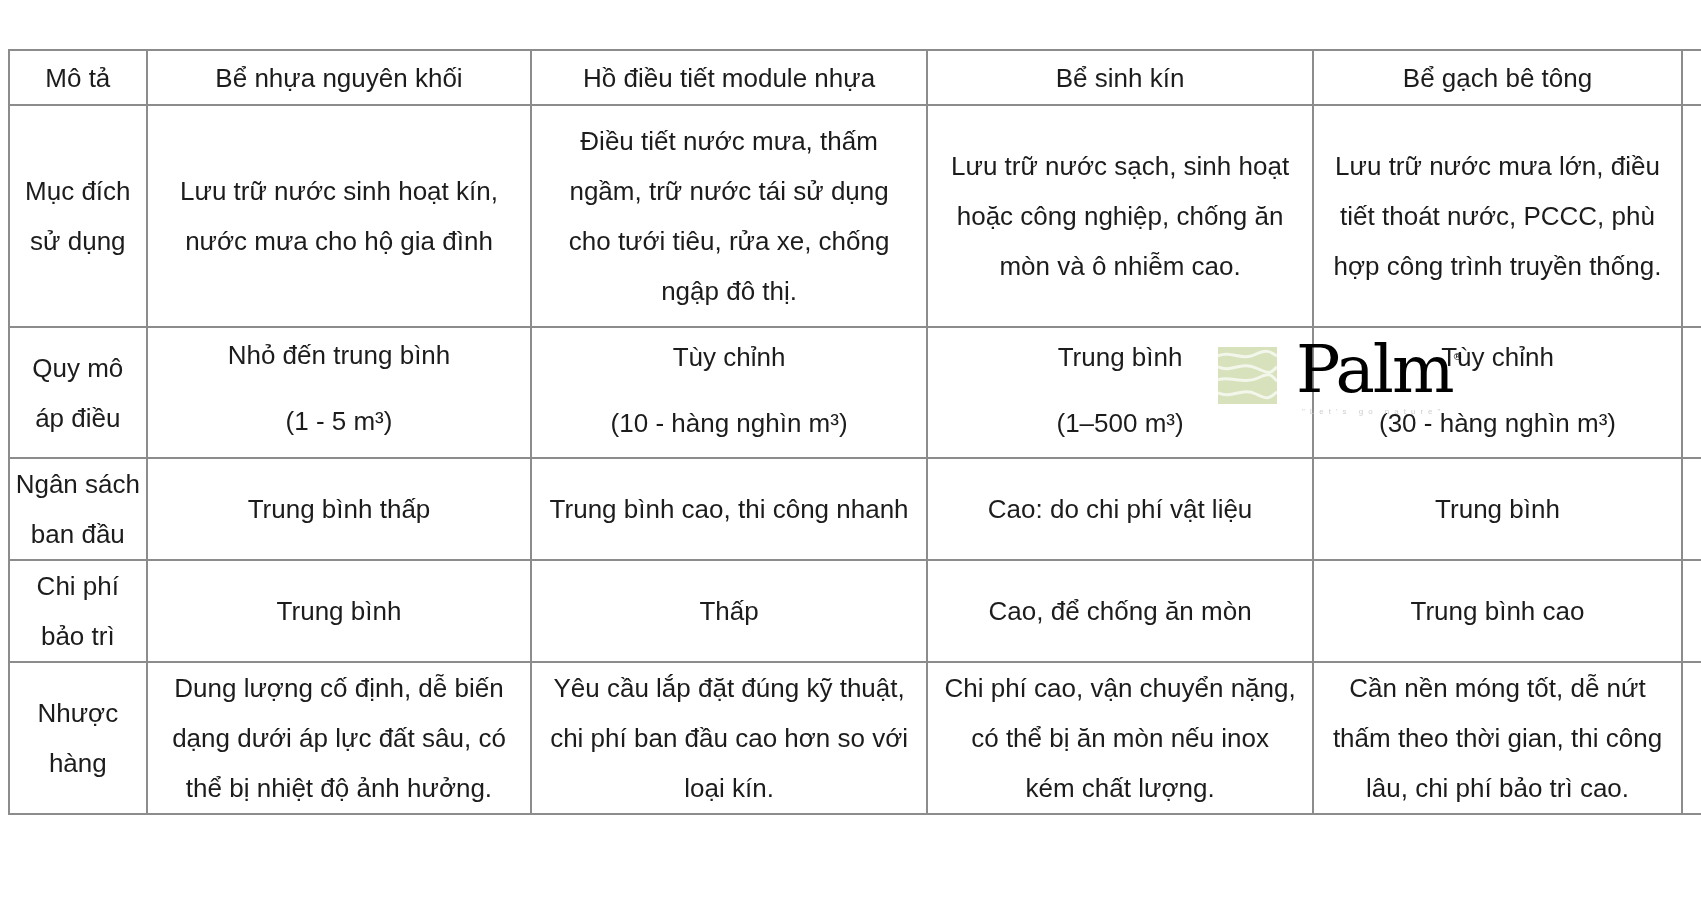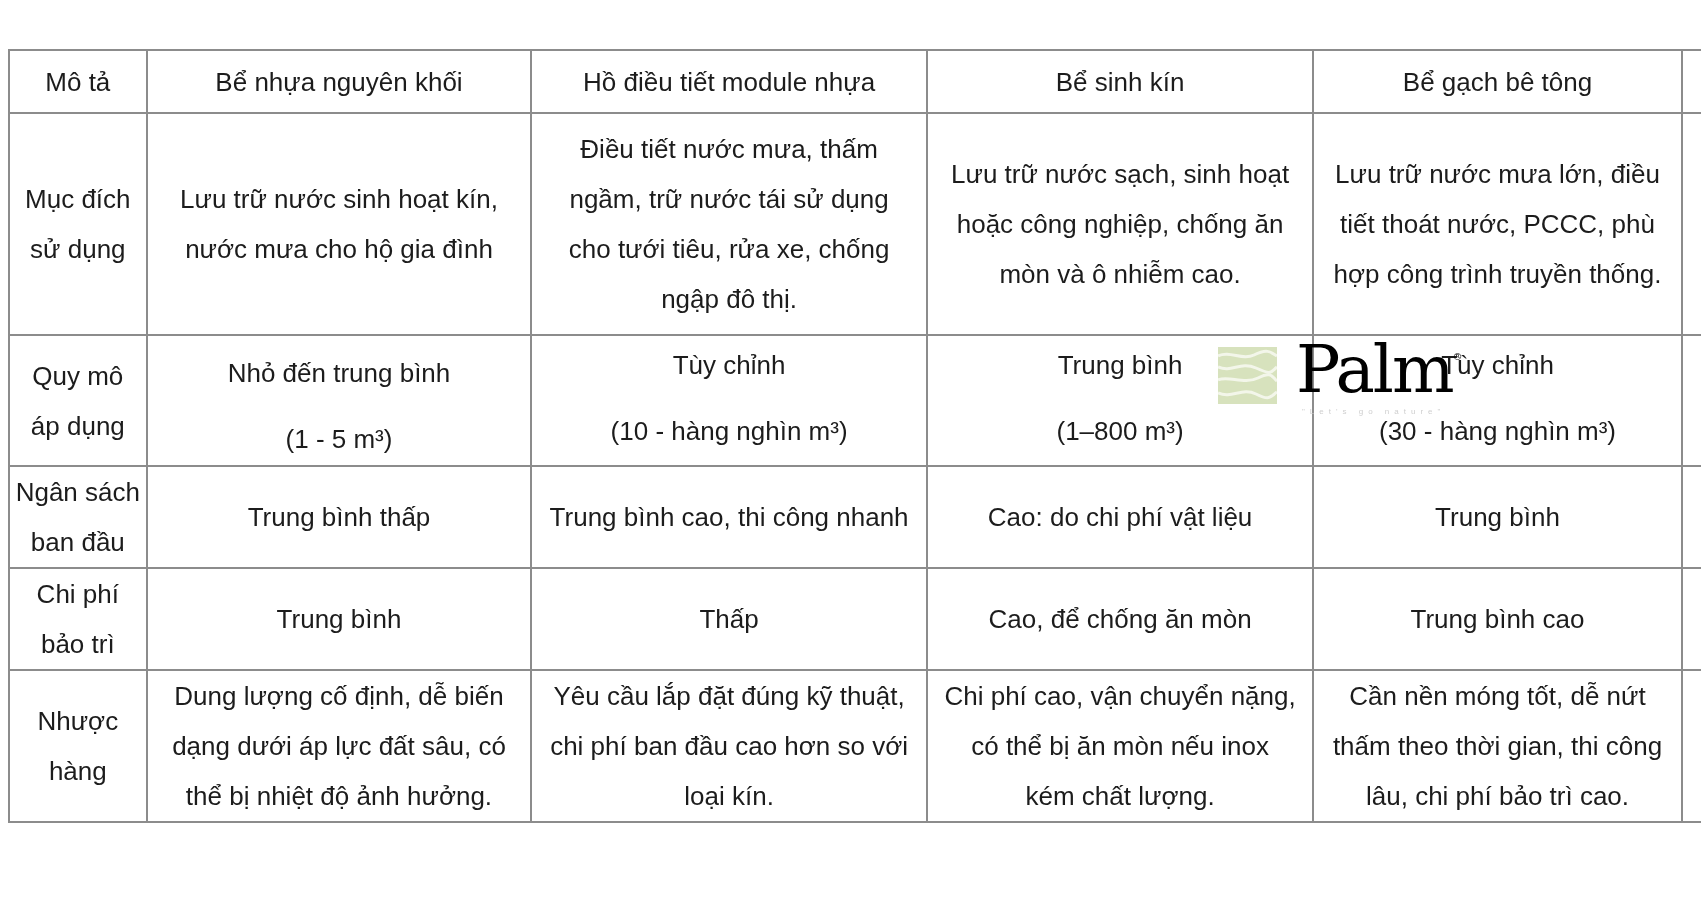--- a/index.html
+++ b/index.html
@@ -26,21 +26,21 @@
 <table class="tbl">
   <colgroup>
     <col style="width:138px">
     <col style="width:387px">
     <col style="width:397px">
     <col style="width:388px">
     <col style="width:370px">
     <col style="width:20px">
   </colgroup>
   <thead>
-    <tr style="height:63px">
+    <tr style="height:55px">
       <th>Mô tả</th>
       <th>Bể nhựa nguyên khối</th>
       <th>Hồ điều tiết module nhựa</th>
       <th>Bể sinh kín</th>
       <th>Bể gạch bê tông</th>
       <th class="extra"></th>
     </tr>
   </thead>
   <tbody>
 
@@ -68,36 +68,36 @@
         <span class="cell-line">Lưu trữ nước mưa lớn, điều</span>
         <span class="cell-line">tiết thoát nước, PCCC, phù</span>
         <span class="cell-line">hợp công trình truyền thống.</span>
       </td>
       <td class="extra"></td>
     </tr>
 
     <tr style="height:131px">
       <td>
         <span class="cell-line">Quy mô</span>
-        <span class="cell-line">áp dụng</span>
+        <span class="cell-line">áp điều</span>
       </td>
-      <td style="vertical-align:top;padding-top:12px">
+      <td style="vertical-align:top;padding-top:2px">
         <span class="cell-line">Nhỏ đến trung bình</span>
         <span class="scale-gap"></span>
         <span class="cell-line">(1 - 5 m³)</span>
       </td>
       <td style="vertical-align:top;padding-top:4px">
         <span class="cell-line">Tùy chỉnh</span>
         <span class="scale-gap"></span>
         <span class="cell-line">(10 - hàng nghìn m³)</span>
       </td>
       <td style="vertical-align:top;padding-top:4px">
         <span class="cell-line">Trung bình</span>
         <span class="scale-gap"></span>
-        <span class="cell-line">(1–800 m³)</span>
+        <span class="cell-line">(1–500 m³)</span>
       </td>
       <td style="vertical-align:top;padding-top:4px">
         <span class="cell-line">Tùy chỉnh</span>
         <span class="scale-gap"></span>
         <span class="cell-line">(30 - hàng nghìn m³)</span>
       </td>
       <td class="extra"></td>
     </tr>
 
     <tr style="height:80px">

